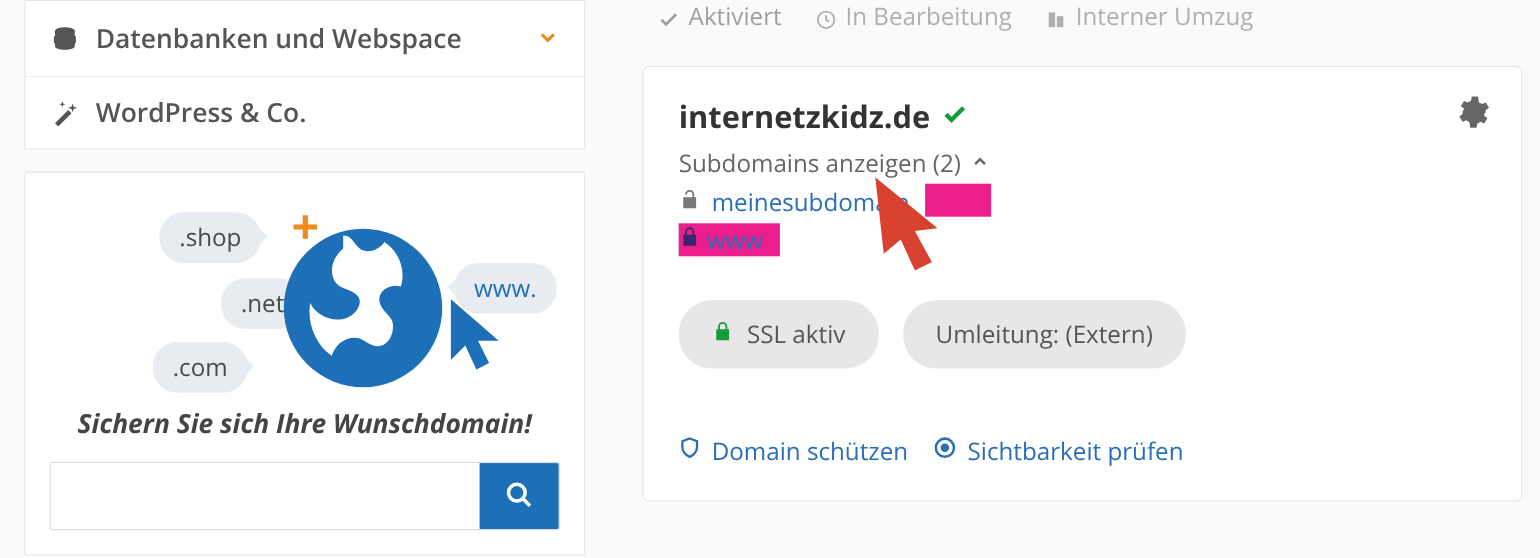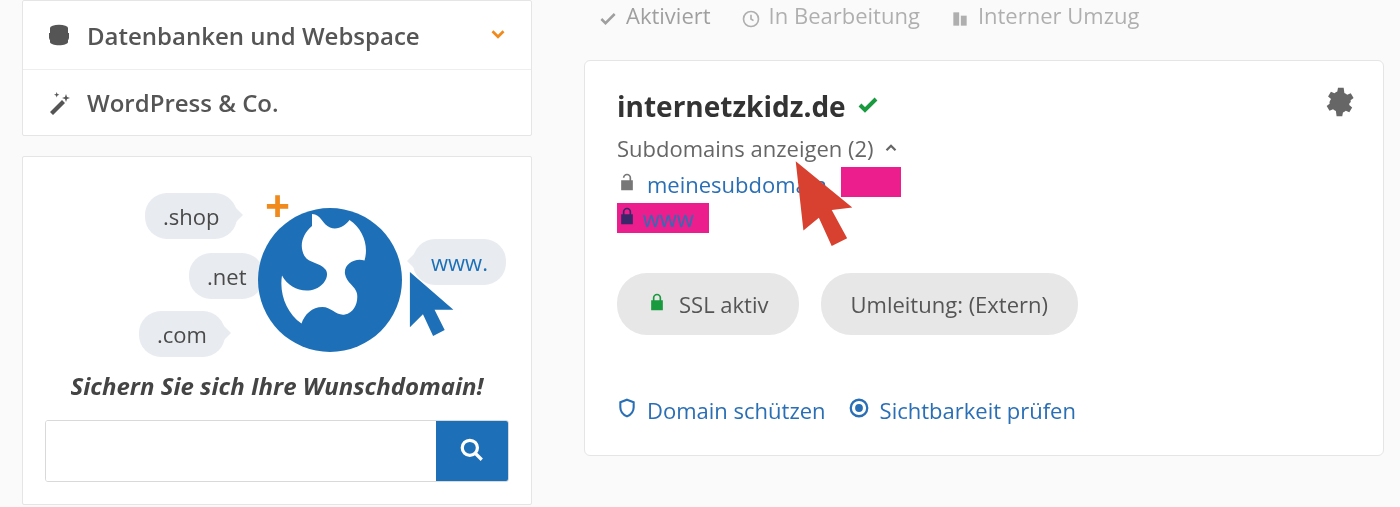--- a/index.html
+++ b/index.html
@@ -86,21 +86,21 @@
     border-radius: 22px;
   }
   .tld-pill::after {
     content: "";
     position: absolute;
     width: 0; height: 0;
     border: 8px solid transparent;
   }
   .tld-shop { left: 68px; top: 14px; }
   .tld-shop::after { border-left-color: #e8ebef; right: -14px; top: 14px; }
-  .tld-net  { left: 112px; top: 74px; }
+  .tld-net  { left: 124px; top: 74px; }
   .tld-net::after  { border-left-color: #e8ebef; right: -14px; top: 14px; }
   .tld-com  { left: 62px;  top: 132px; }
   .tld-com::after  { border-left-color: #e8ebef; right: -14px; top: 14px; }
   .tld-www  { left: 336px; top: 60px; color:#1d70b7; }
   .tld-www::after  { border-right-color: #e8ebef; left: -14px; top: 14px; }
 
   .plus-ic {
     position: absolute;
     left: 188px; top: 4px;
     color: #f08a1d;

